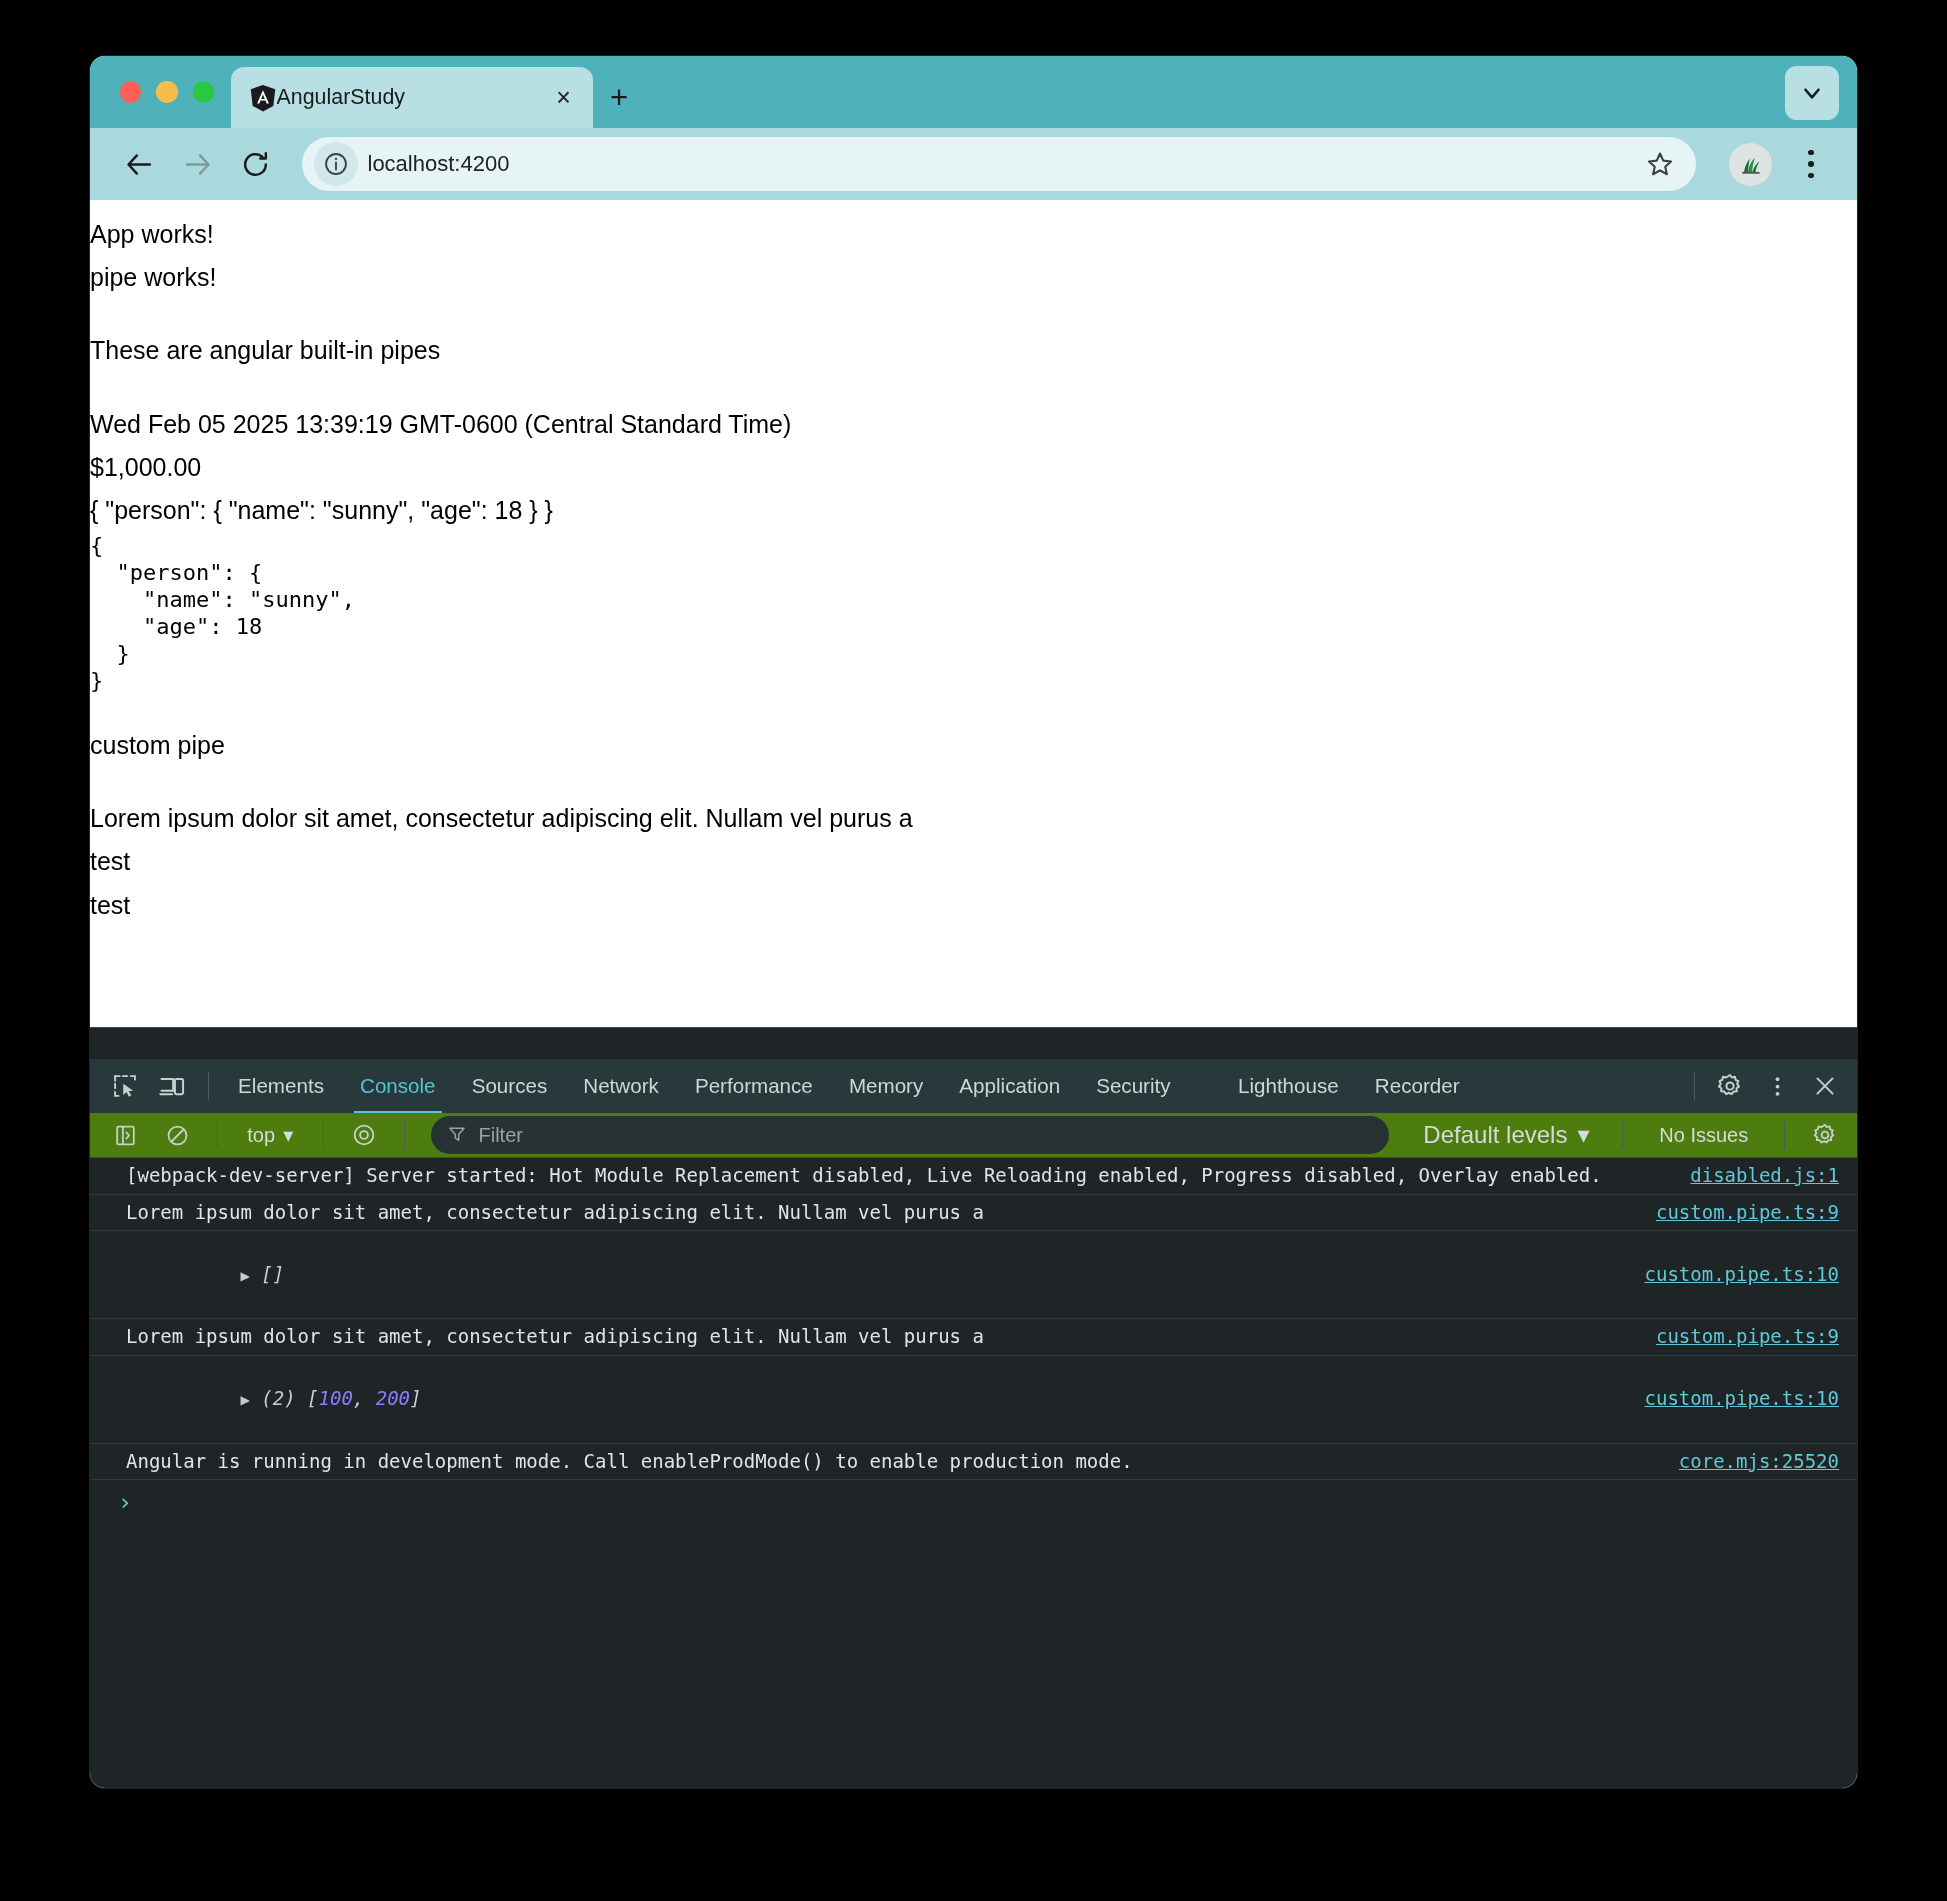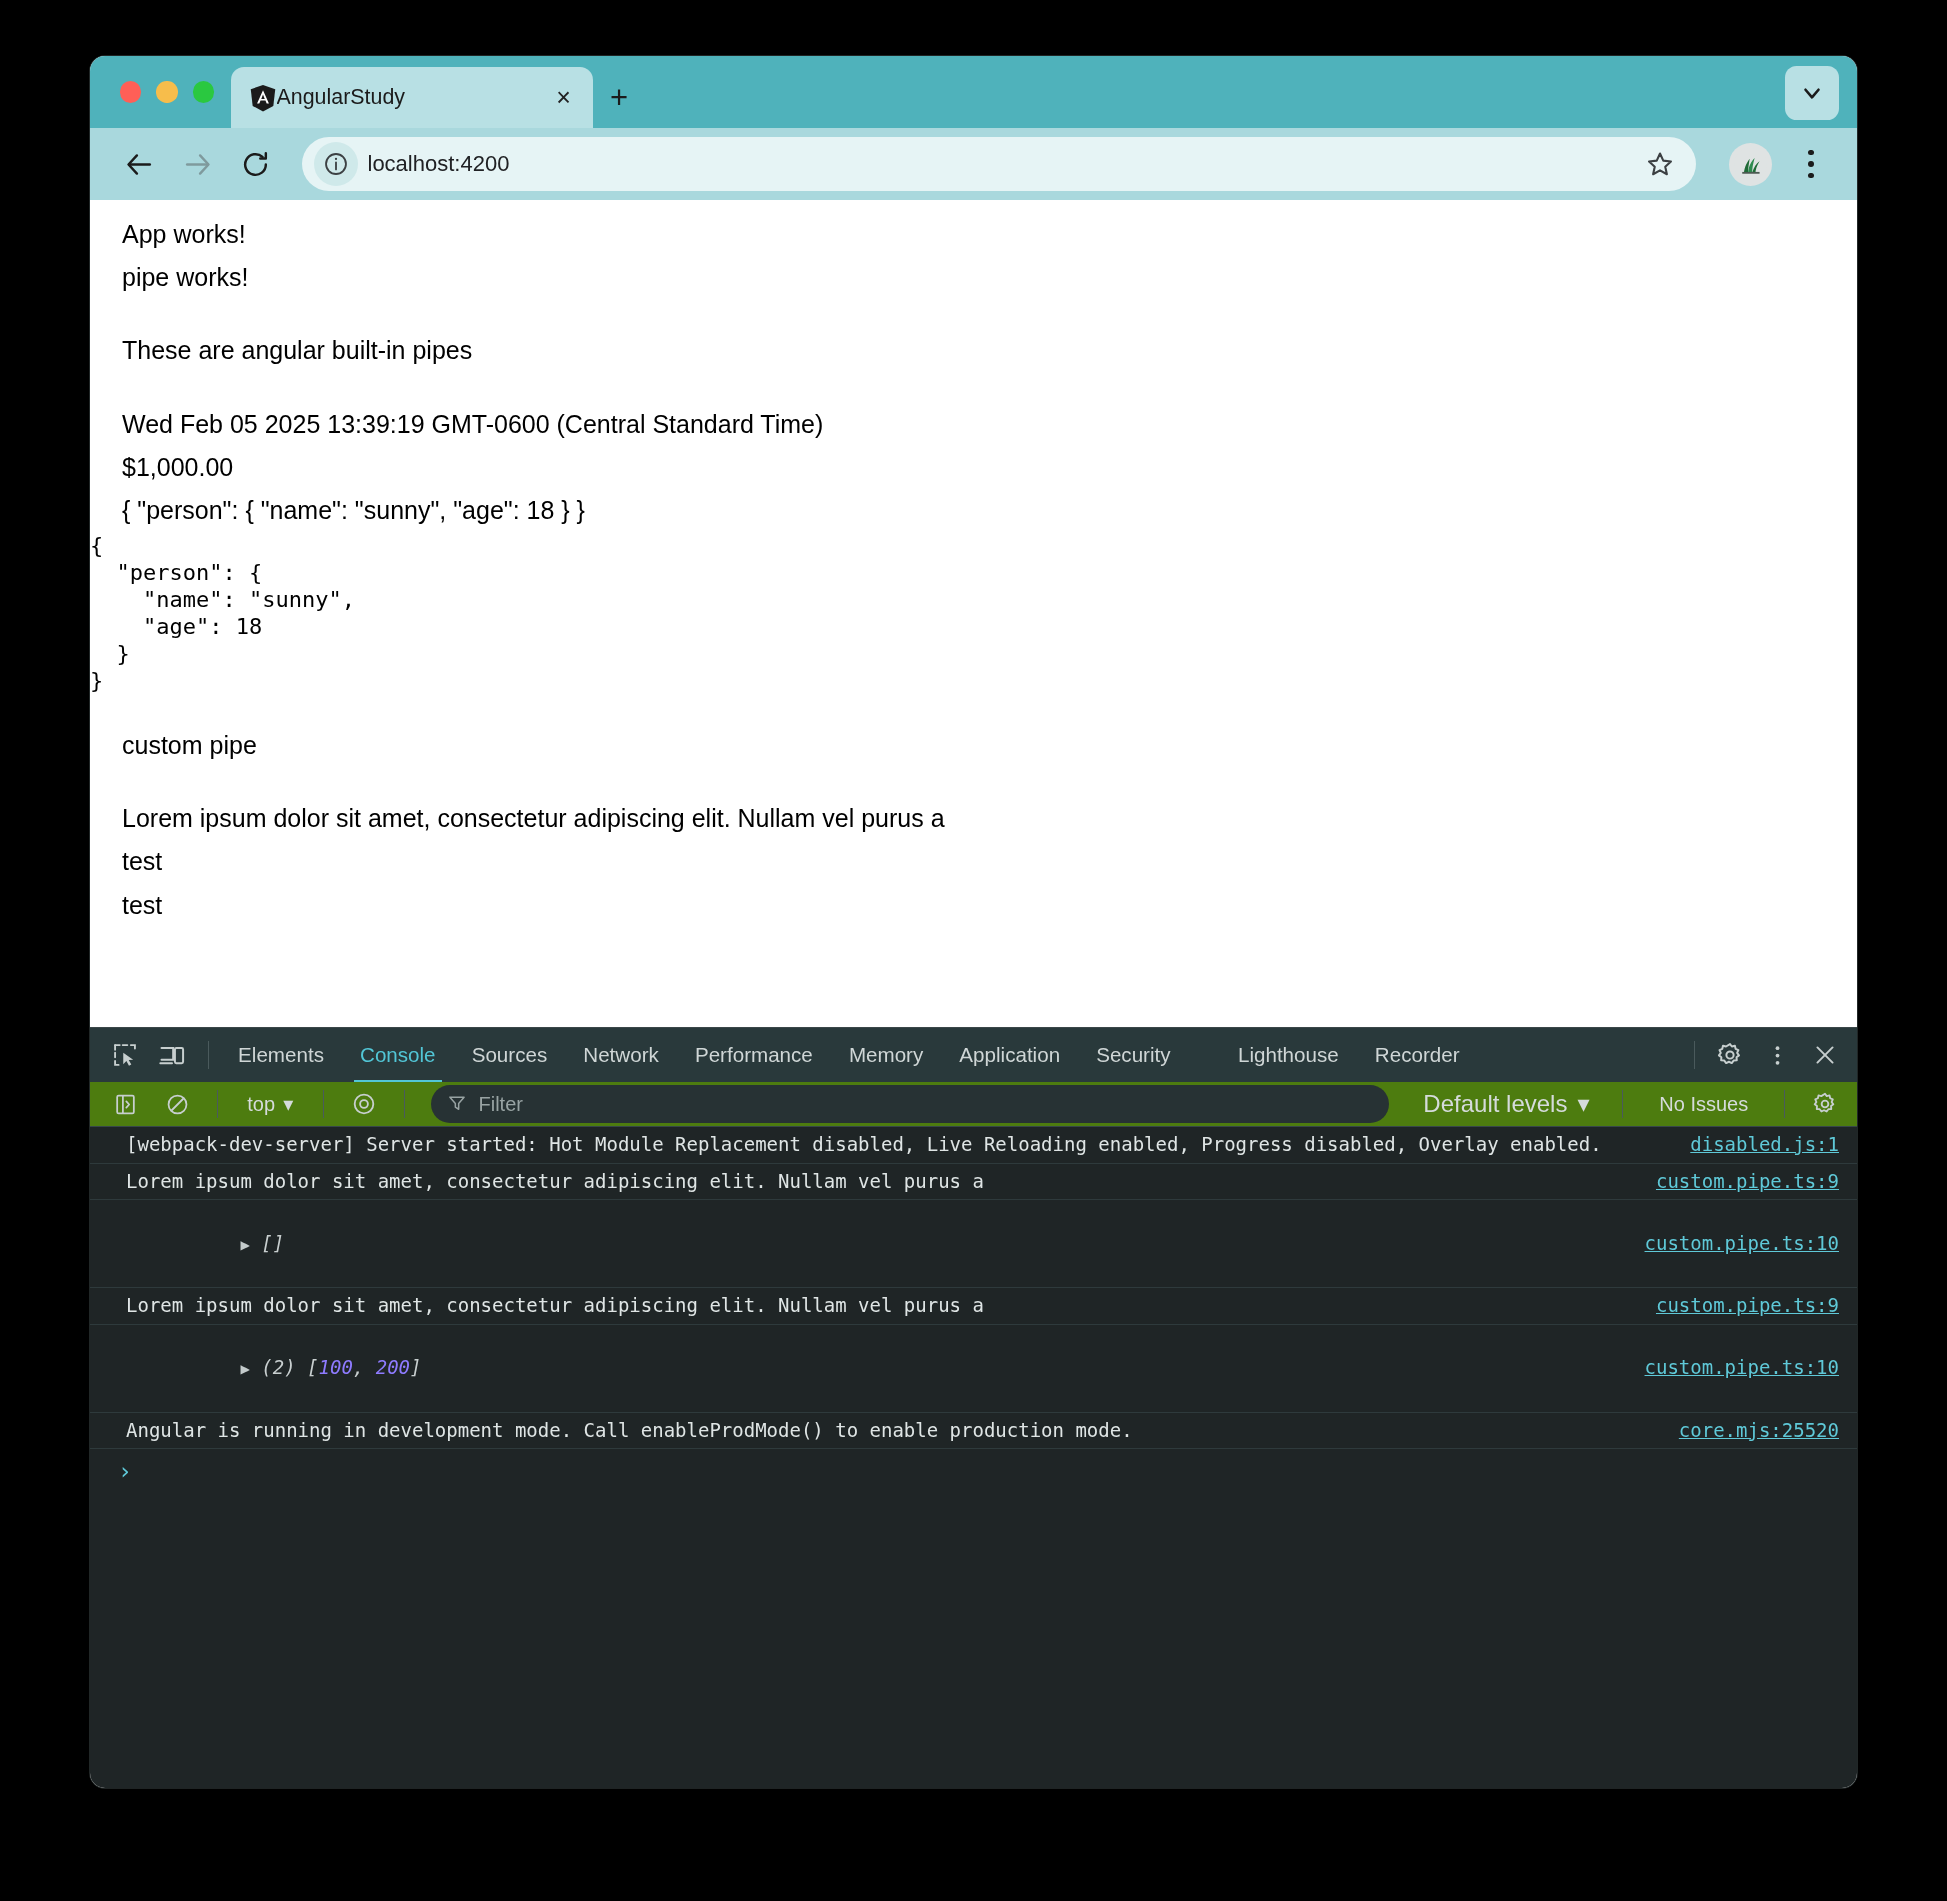--- a/index.html
+++ b/index.html
@@ -157,21 +157,21 @@
     overflow: hidden;
     padding: 13px 0 0 0;
     box-sizing: border-box;
   }
   #page-body {
     font-size: 25px;
     line-height: 1.07;
     color: #000000;
     padding: 0 0 0 0;
   }
-  .pblock { padding: 8.2px 0 8.2px 0; margin-left: 32px; }
+  .pblock { padding: 8.2px 0 8.2px 0; }
   .blank { height: 30px; }
   pre.json-pre {
     font-family: "DejaVu Sans Mono", "Liberation Mono", monospace;
     font-size: 22px;
     line-height: 1.23;
     margin: 0;
     color: #000;
     white-space: pre;
   }
 
@@ -187,20 +187,21 @@
   }
   #devtools-tabbar {
     height: 54px;
     background: #29393b;
     display: flex;
     align-items: center;
     padding: 0 10px 0 13px;
     box-sizing: border-box;
     gap: 3.3px;
     position: relative;
+    margin-top: 31px;
   }
   .dt-icon-btn {
     width: 44px; height: 44px;
     display: flex; align-items: center; justify-content: center;
     border-radius: 5px;
   }
   .dt-sep {
     width: 0.8px; height: 28px; background: #4a5a5c; margin: 0 10px;
   }
   .dt-tab {

